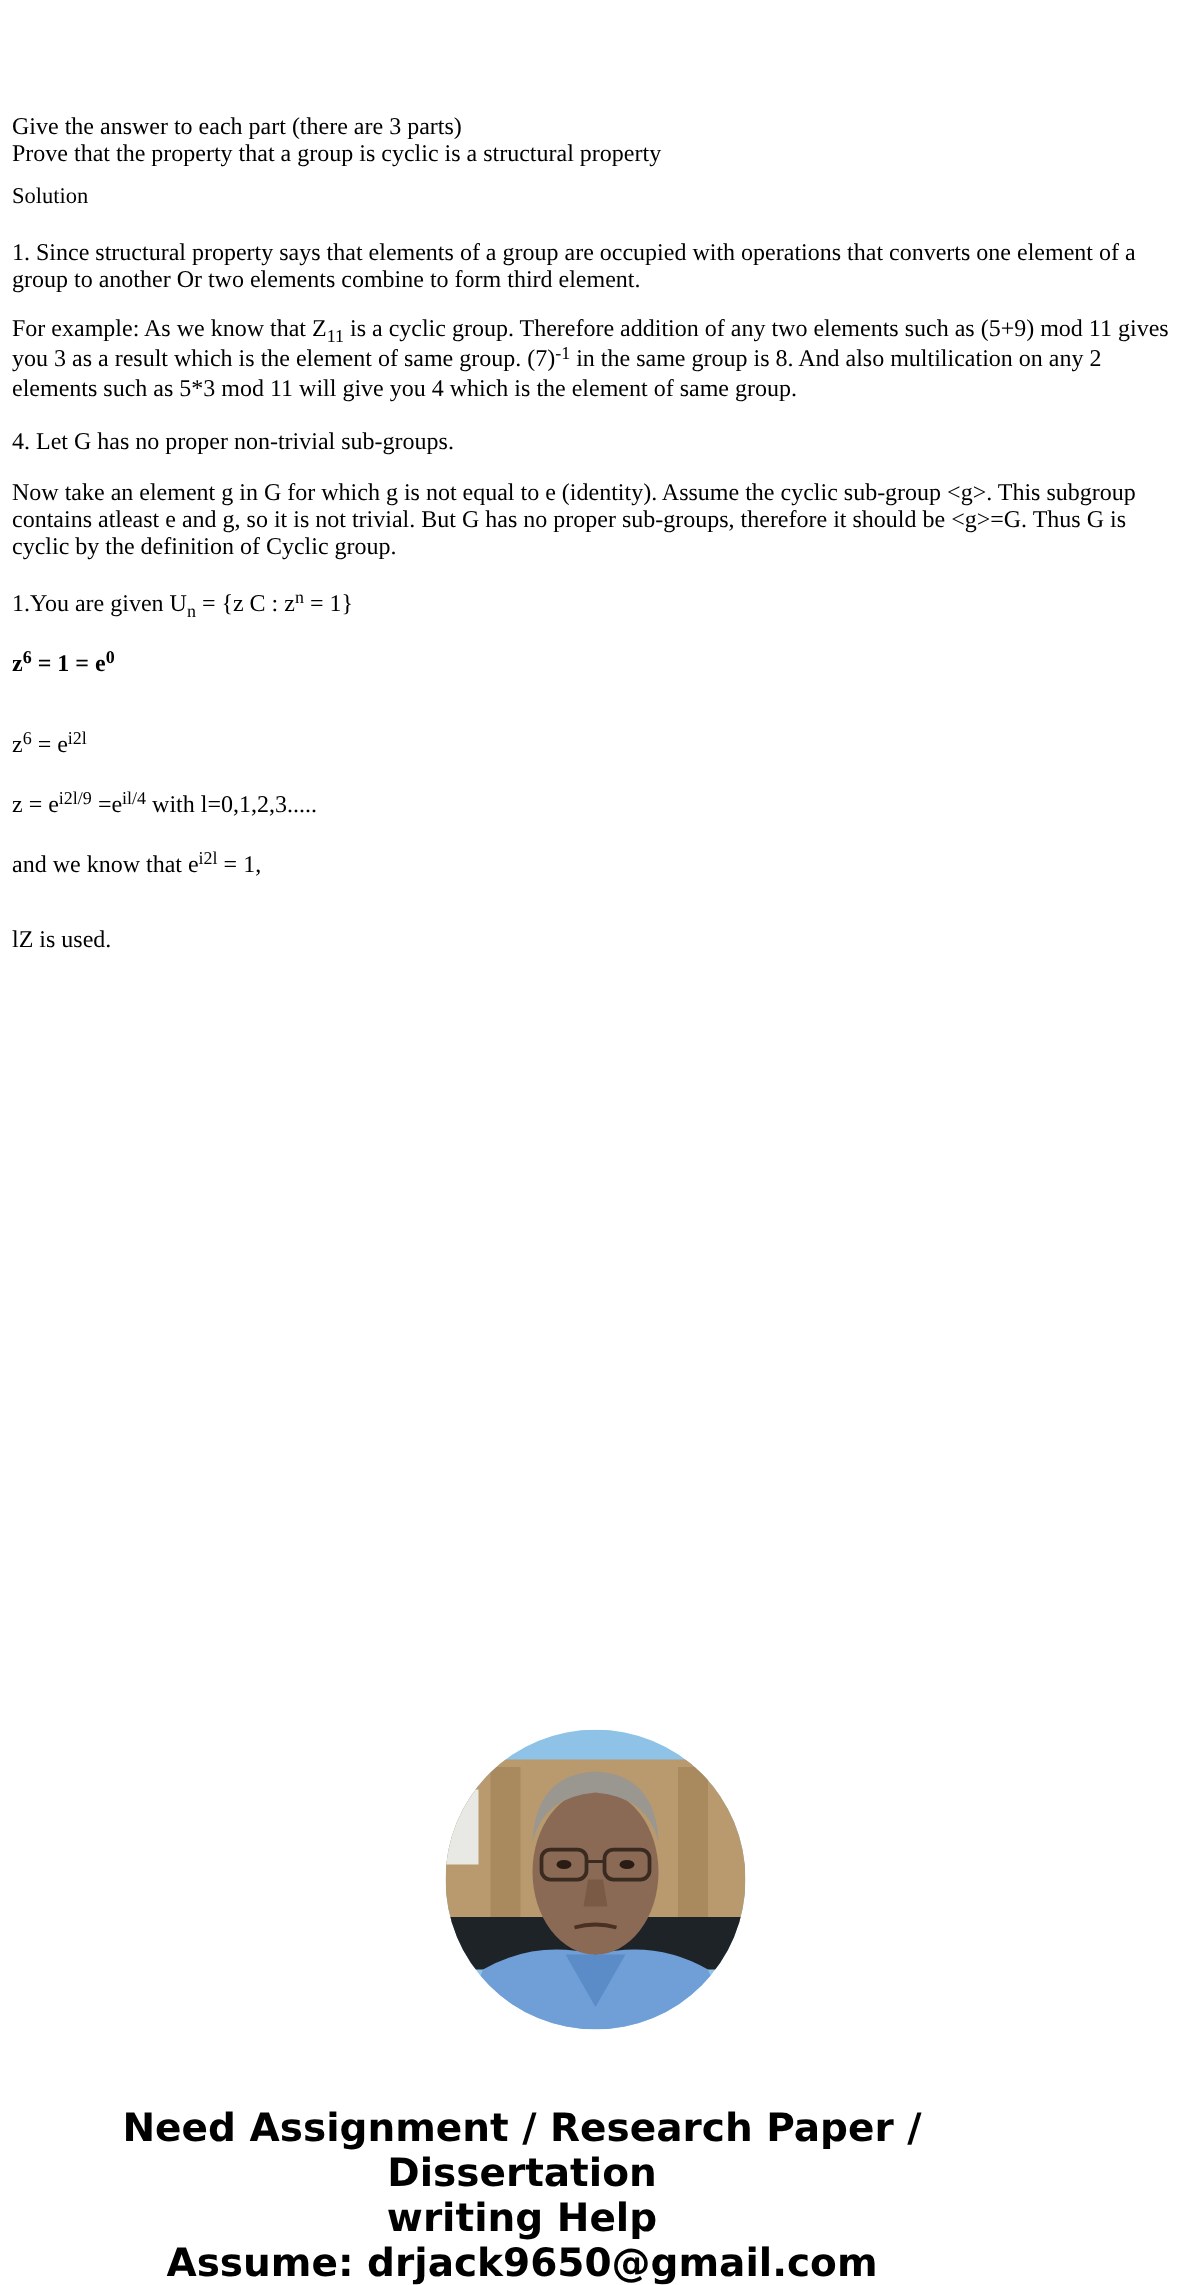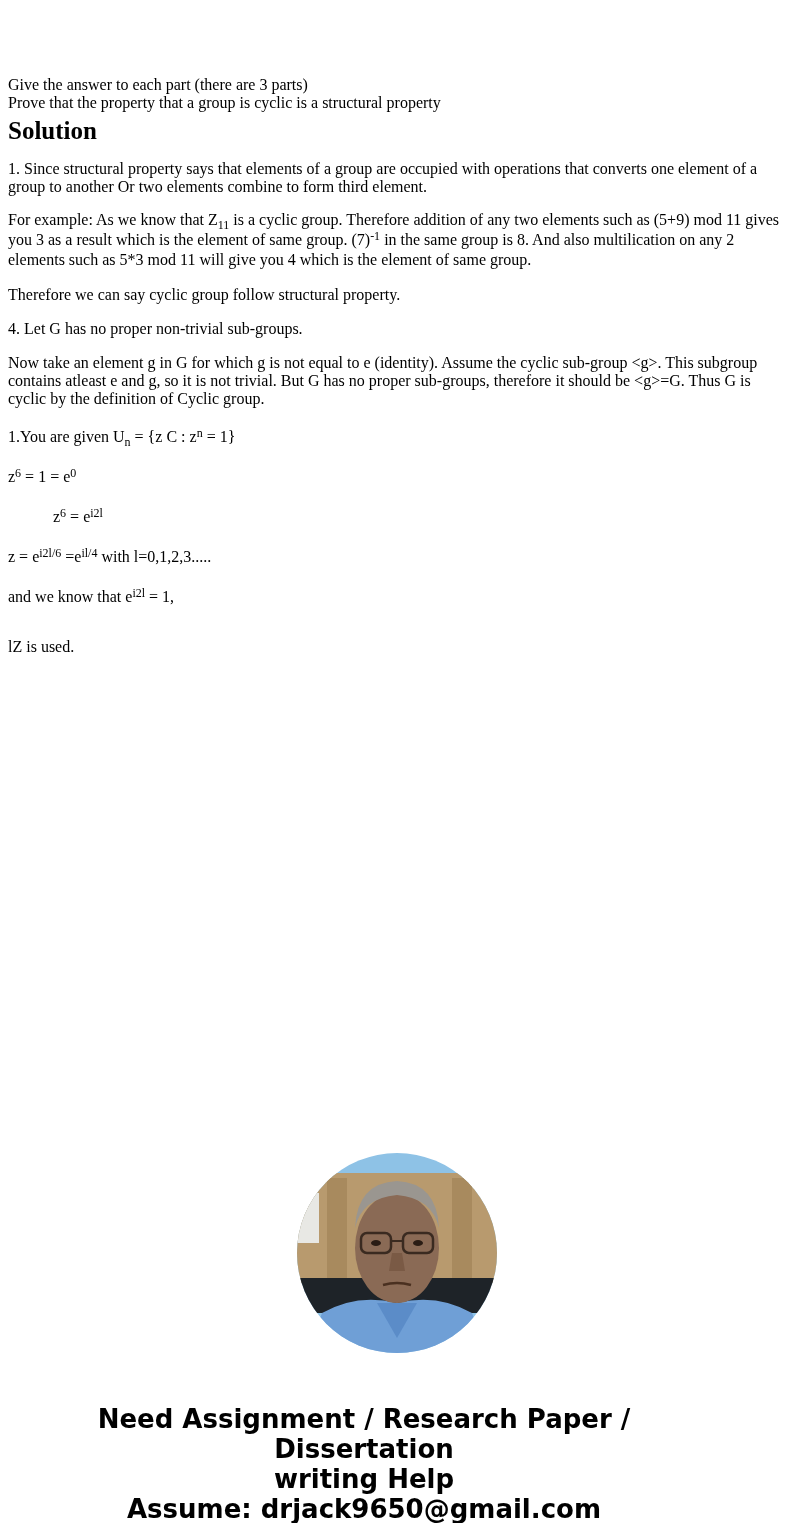--- a/index.html
+++ b/index.html
@@ -20,22 +20,22 @@
     .content {
       position: absolute;
       left: 8px;
       top: 76px;
       width: 778px;
     }
     p {
       margin: 0 0 16px 0;
     }
     h3 {
-      font-size: 25px;
-      font-weight: bold;
+      font-size: 15px;
+      font-weight: normal;
       margin: 0 0 18px 0;
       line-height: 22px;
     }
     sup, sub {
       font-size: 12px;
       line-height: 0;
       position: relative;
     }
     sup { vertical-align: baseline; top: -0.45em; }
     sub { vertical-align: baseline; top: 0.3em; }
@@ -47,21 +47,21 @@
       left: 297px;
       top: 1153px;
       width: 200px;
       height: 200px;
       border-radius: 50%;
       overflow: hidden;
     }
     .avatar-wrap svg { display: block; }
     .promo {
       position: absolute;
-      left: 16px;
+      left: 0;
       top: 1404px;
       width: 696px;
       text-align: center;
       font-family: "DejaVu Sans", sans-serif;
       font-weight: bold;
       font-size: 26px;
       line-height: 30px;
       color: #000000;
     }
     .promo div { margin: 0; }
@@ -70,32 +70,31 @@
 <body>
 
 <div class="content">
   <p class="q1">Give the answer to each part (there are 3 parts)</p>
   <p class="q2">Prove that the property that a group is cyclic is a structural property</p>
 
   <h3 class="solution-title">Solution</h3>
 
   <p>1. Since structural property says that elements of a group are occupied with operations that converts one element of a group to another Or two elements combine to form third element.</p>
   <p style="line-height:20px;margin-top:-2px;"><span>For example: As we know that Z</span><sub>11</sub><span> is a cyclic group. Therefore addition of any two elements such as (5+9) mod 11 gives you 3 as a result which is the element of same group. (7)</span><sup>-1</sup><span> in the same group is 8. And also multilication on any 2 elements such as 5*3 mod 11 will give you 4 which is the element of same group.</span></p>
-  <p>Therefore we can say cyclic group follow structural property.</p>
 
   <p>4. Let G has no proper non-trivial sub-groups.</p>
   <p style="margin-bottom:20px;">Now take an element g in G for which g is not equal to e (identity). Assume the cyclic sub-group &lt;g&gt;. This subgroup contains atleast e and g, so it is not trivial. But G has no proper sub-groups, therefore it should be &lt;g&gt;=G. Thus G is cyclic by the definition of Cyclic group.</p>
 
   <p style="margin-bottom:22px;"><span>1.You are given U</span><sub>n</sub><span> = {z C : z</span><sup>n</sup><span> = 1}</span></p>
 
-  <p style="margin-bottom:22px;"><span>z</span><sup>6</sup><span> = 1 = e</span><sup>0</sup></p>
+  <p style="margin-bottom:36px;font-weight:bold;"><span>z</span><sup>6</sup><span> = 1 = e</span><sup>0</sup></p>
 
-  <p style="margin-bottom:22px;margin-left:45px;"><span>z</span><sup>6</sup><span> = e</span><sup>i2l</sup></p>
+  <p style="margin-bottom:22px;"><span>z</span><sup>6</sup><span> = e</span><sup>i2l</sup></p>
 
-  <p style="margin-bottom:22px;"><span>z = e</span><sup>i2l/6</sup><span> =e</span><sup>il/4</sup><span> with l=0,1,2,3.....</span></p>
+  <p style="margin-bottom:22px;"><span>z = e</span><sup>i2l/9</sup><span> =e</span><sup>il/4</sup><span> with l=0,1,2,3.....</span></p>
 
   <p style="margin-bottom:32px;"><span>and we know that e</span><sup>i2l</sup><span> = 1,</span></p>
 
   <p>lZ is used.</p>
 </div>
 
 <div class="avatar-wrap">
   <svg width="200" height="200" viewBox="0 0 200 200">
     <rect x="0" y="0" width="200" height="200" fill="#8ec2e6"></rect>
     <rect x="0" y="20" width="200" height="110" fill="#b89a6e"></rect>

